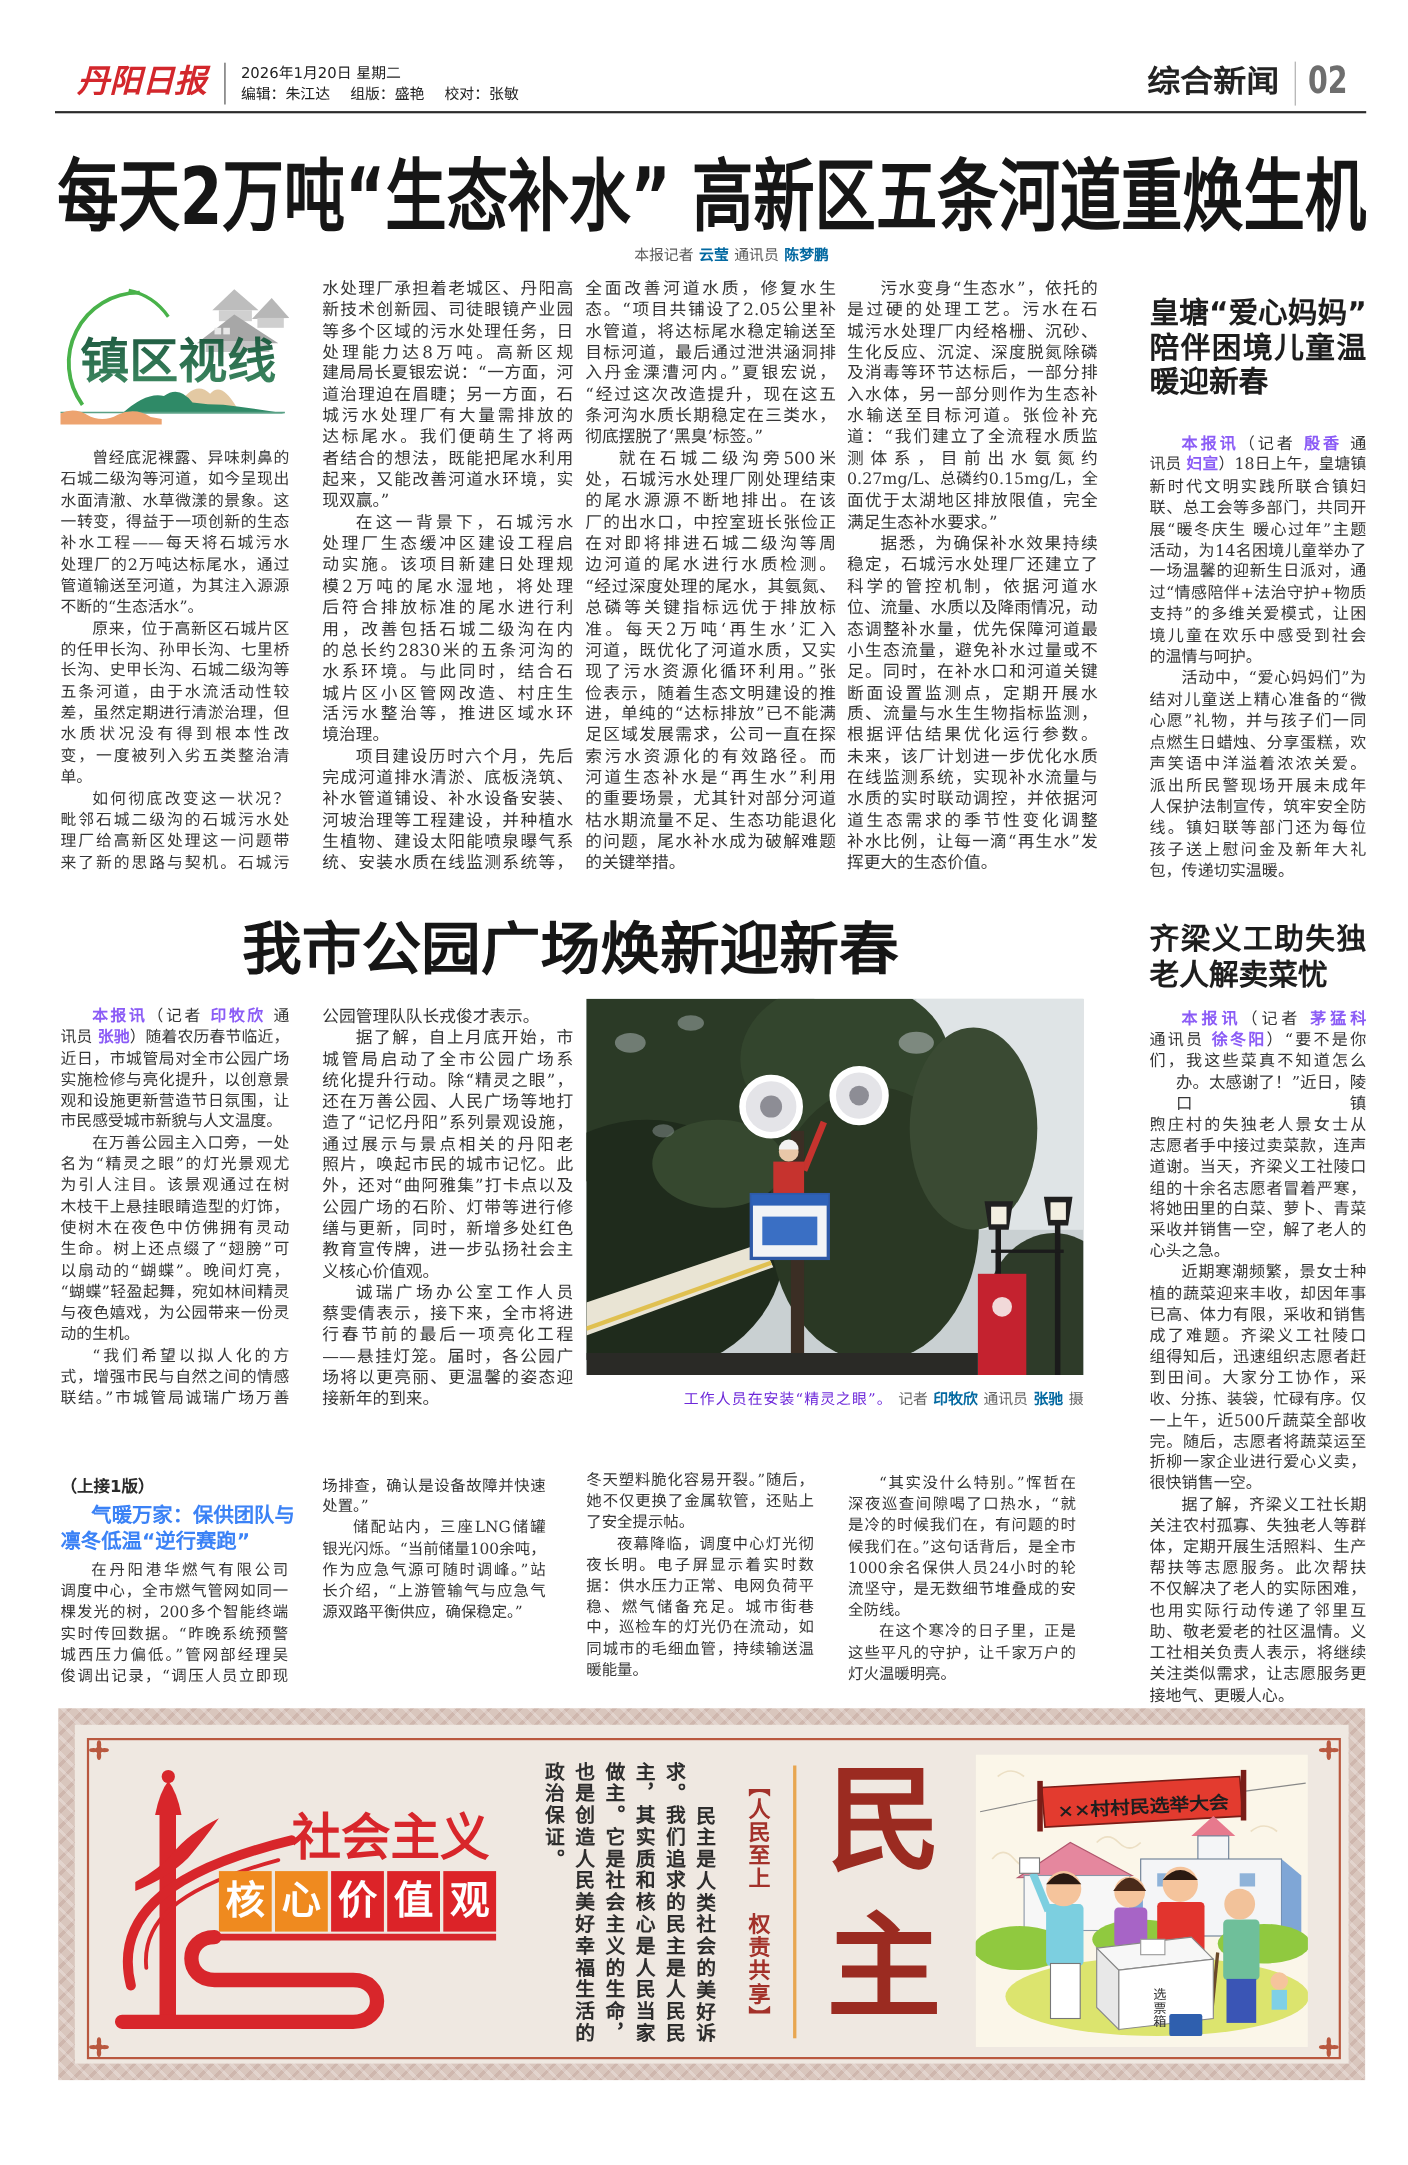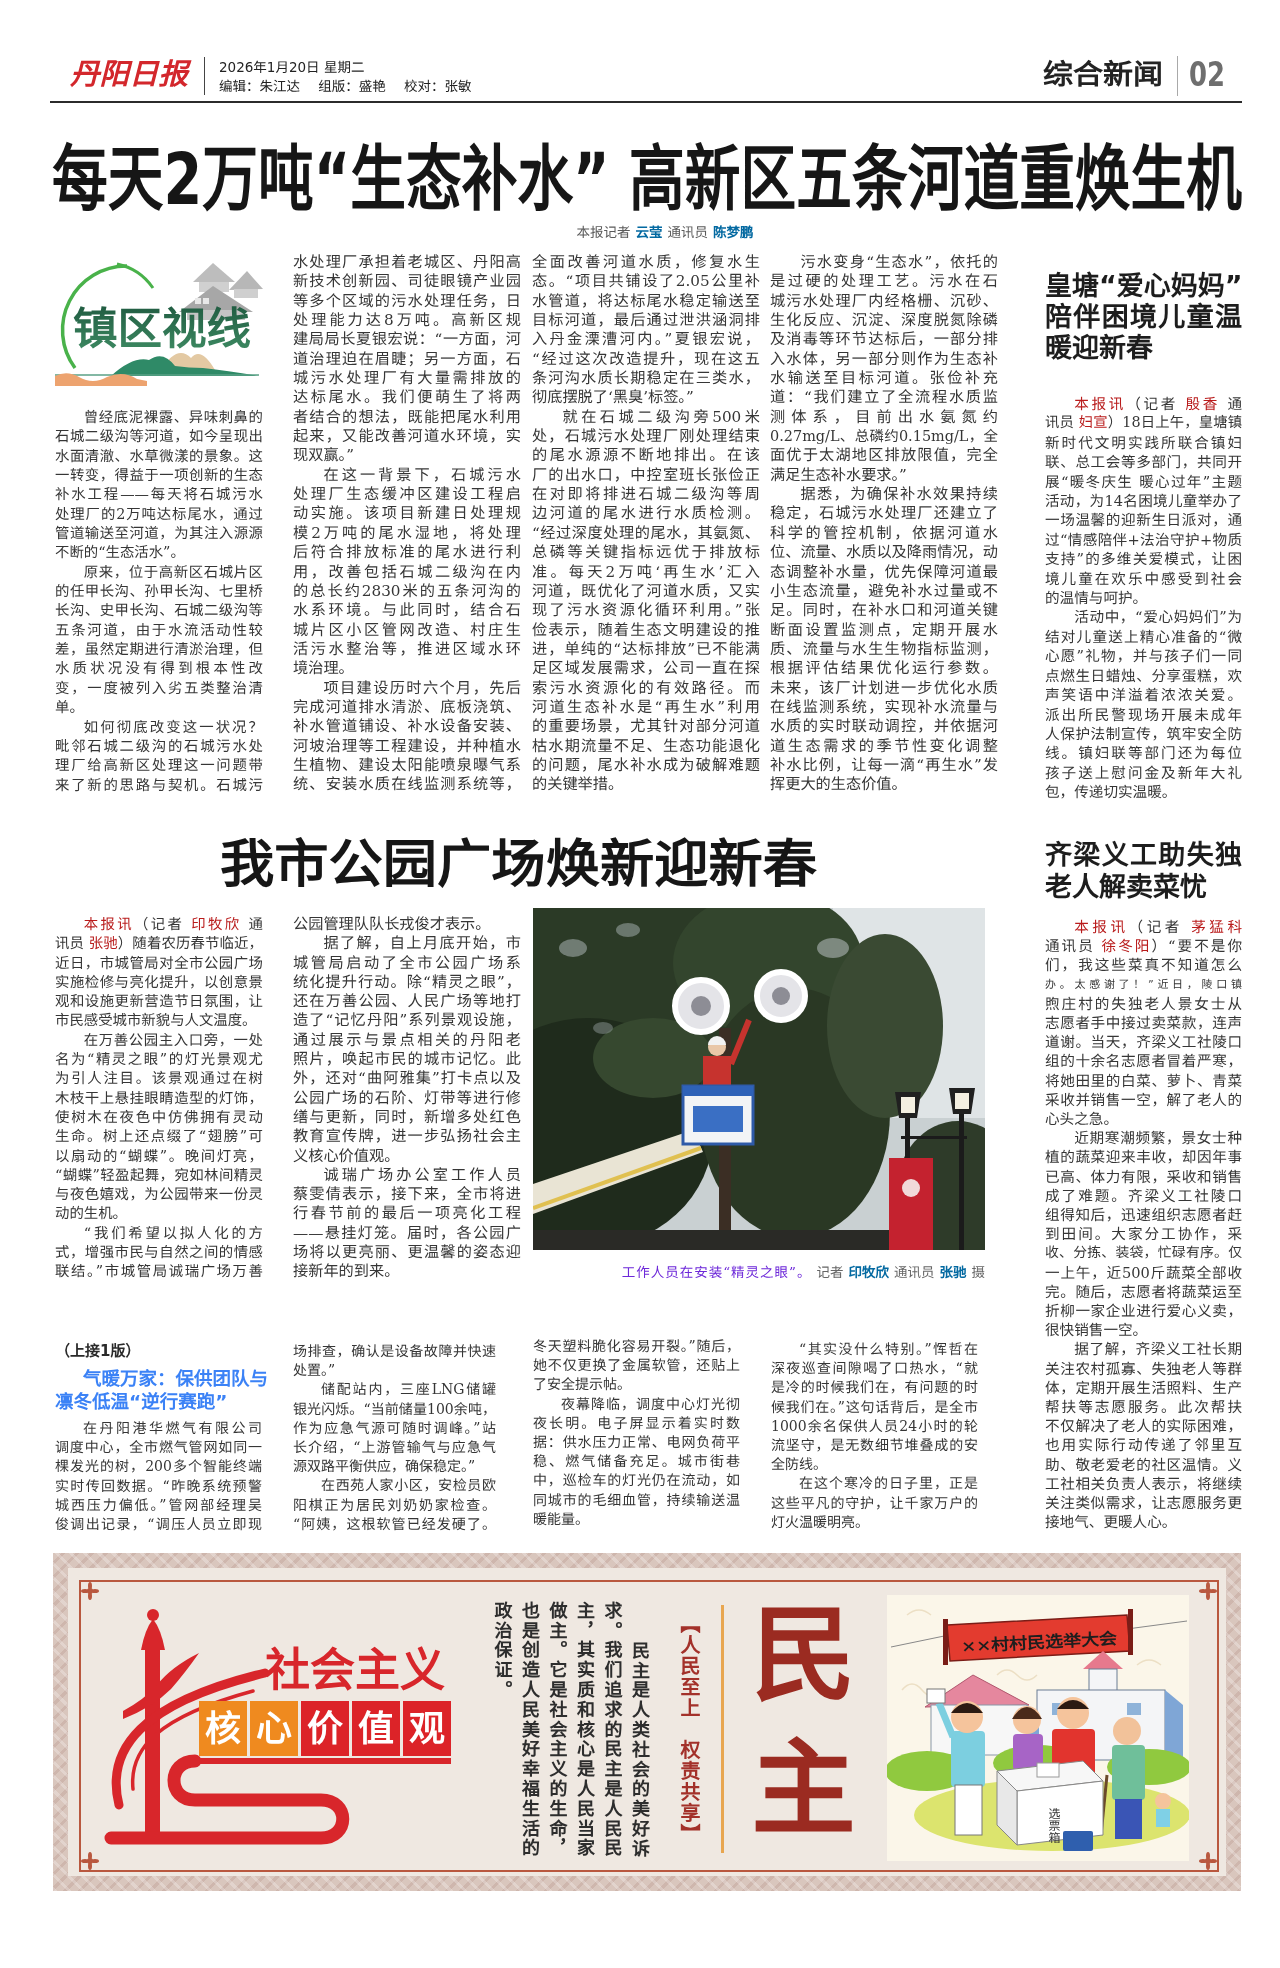--- a/index.html
+++ b/index.html
@@ -30,21 +30,21 @@
 .side-hl div{text-align:justify;text-align-last:justify;white-space:nowrap}
 .side-hl div.last{text-align-last:left}
 .sh1{top:270px;line-height:31px}
 .sh2{top:839px;line-height:32px}
 
 
 .col{position:absolute;font-family:"DejaVu Serif",serif;color:#363636}
 .ln{display:block;text-align:justify;text-align-last:justify}
 .ln.ind{padding-left:2em}
 .ln.end{text-align-last:left}
-.ln .b{font-family:"DejaVu Sans",sans-serif;font-weight:normal;color:#b91c1c}
+.ln .b{font-family:"DejaVu Sans",sans-serif;font-weight:bold;color:#8b5cf6}
 
 .lc1{left:55px;top:408px;width:208px;font-size:14.4px;line-height:19.35px}
 .lc2{left:293px;top:253px;width:228px;font-size:15.2px;line-height:19.35px}
 .lc3{left:532px;top:253px;width:228px;font-size:15.2px;line-height:19.35px}
 .lc4{left:770px;top:253px;width:228px;font-size:15.2px;line-height:19.35px}
 .s1b{left:1045px;top:394px;width:197px;font-size:14.6px;line-height:19.4px}
 .pc1{left:55px;top:915px;width:208px;font-size:14.4px;line-height:19.3px}
 .pc2{left:293px;top:915px;width:228px;font-size:15.2px;line-height:19.3px}
 .s2b{left:1045px;top:917px;width:197px;font-size:14.6px;line-height:19.2px}
 .bc1{left:55px;top:1419px;width:207px;font-size:14px;line-height:19.2px}
@@ -411,21 +411,21 @@
 
 <div class="side-hl sh2">
   <div>齐梁义工助失独</div>
   <div class="last">老人解卖菜忧</div>
 </div>
 <div class="col s2b">
     <div class="para">
       <div class="ln ind"><span class="b">本报讯</span><span>（记者 </span><span class="b">茅猛科</span></div>
       <div class="ln"><span>通讯员 </span><span class="b">徐冬阳</span><span>）“要不是你</span></div>
       <div class="ln"><span>们，我这些菜真不知道怎么</span></div>
-      <div class="ln" style="font-size: 11px;"><span>办。太感谢了！”近日，陵口镇</span></div>
+      <div class="ln" style="font-size: 15px; margin-left: 24px;"><span>办。太感谢了！”近日，陵口镇</span></div>
       <div class="ln"><span>煦庄村的失独老人景女士从</span></div>
       <div class="ln"><span>志愿者手中接过卖菜款，连声</span></div>
       <div class="ln"><span>道谢。当天，齐梁义工社陵口</span></div>
       <div class="ln"><span>组的十余名志愿者冒着严寒，</span></div>
       <div class="ln"><span>将她田里的白菜、萝卜、青菜</span></div>
       <div class="ln"><span>采收并销售一空，解了老人的</span></div>
       <div class="ln end"><span>心头之急。</span></div>
     </div>
     <div class="para">
       <div class="ln ind"><span>近期寒潮频繁，景女士种</span></div>
@@ -473,25 +473,20 @@
     <div class="para">
       <div class="ln"><span>场排查，确认是设备故障并快速</span></div>
       <div class="ln end"><span>处置。”</span></div>
     </div>
     <div class="para">
       <div class="ln ind"><span>储配站内，三座LNG储罐</span></div>
       <div class="ln"><span>银光闪烁。“当前储量100余吨，</span></div>
       <div class="ln"><span>作为应急气源可随时调峰。”站</span></div>
       <div class="ln"><span>长介绍，“上游管输气与应急气</span></div>
       <div class="ln end"><span>源双路平衡供应，确保稳定。”</span></div>
-    </div>
-    <div class="para">
-      <div class="ln ind"><span>在西苑人家小区，安检员欧</span></div>
-      <div class="ln"><span>阳棋正为居民刘奶奶家检查。</span></div>
-      <div class="ln"><span>“阿姨，这根软管已经发硬了。</span></div>
     </div>
   </div>
 <div class="col bc3">
     <div class="para">
       <div class="ln"><span>冬天塑料脆化容易开裂。”随后，</span></div>
       <div class="ln"><span>她不仅更换了金属软管，还贴上</span></div>
       <div class="ln end"><span>了安全提示帖。</span></div>
     </div>
     <div class="para">
       <div class="ln ind"><span>夜幕降临，调度中心灯光彻</span></div>

